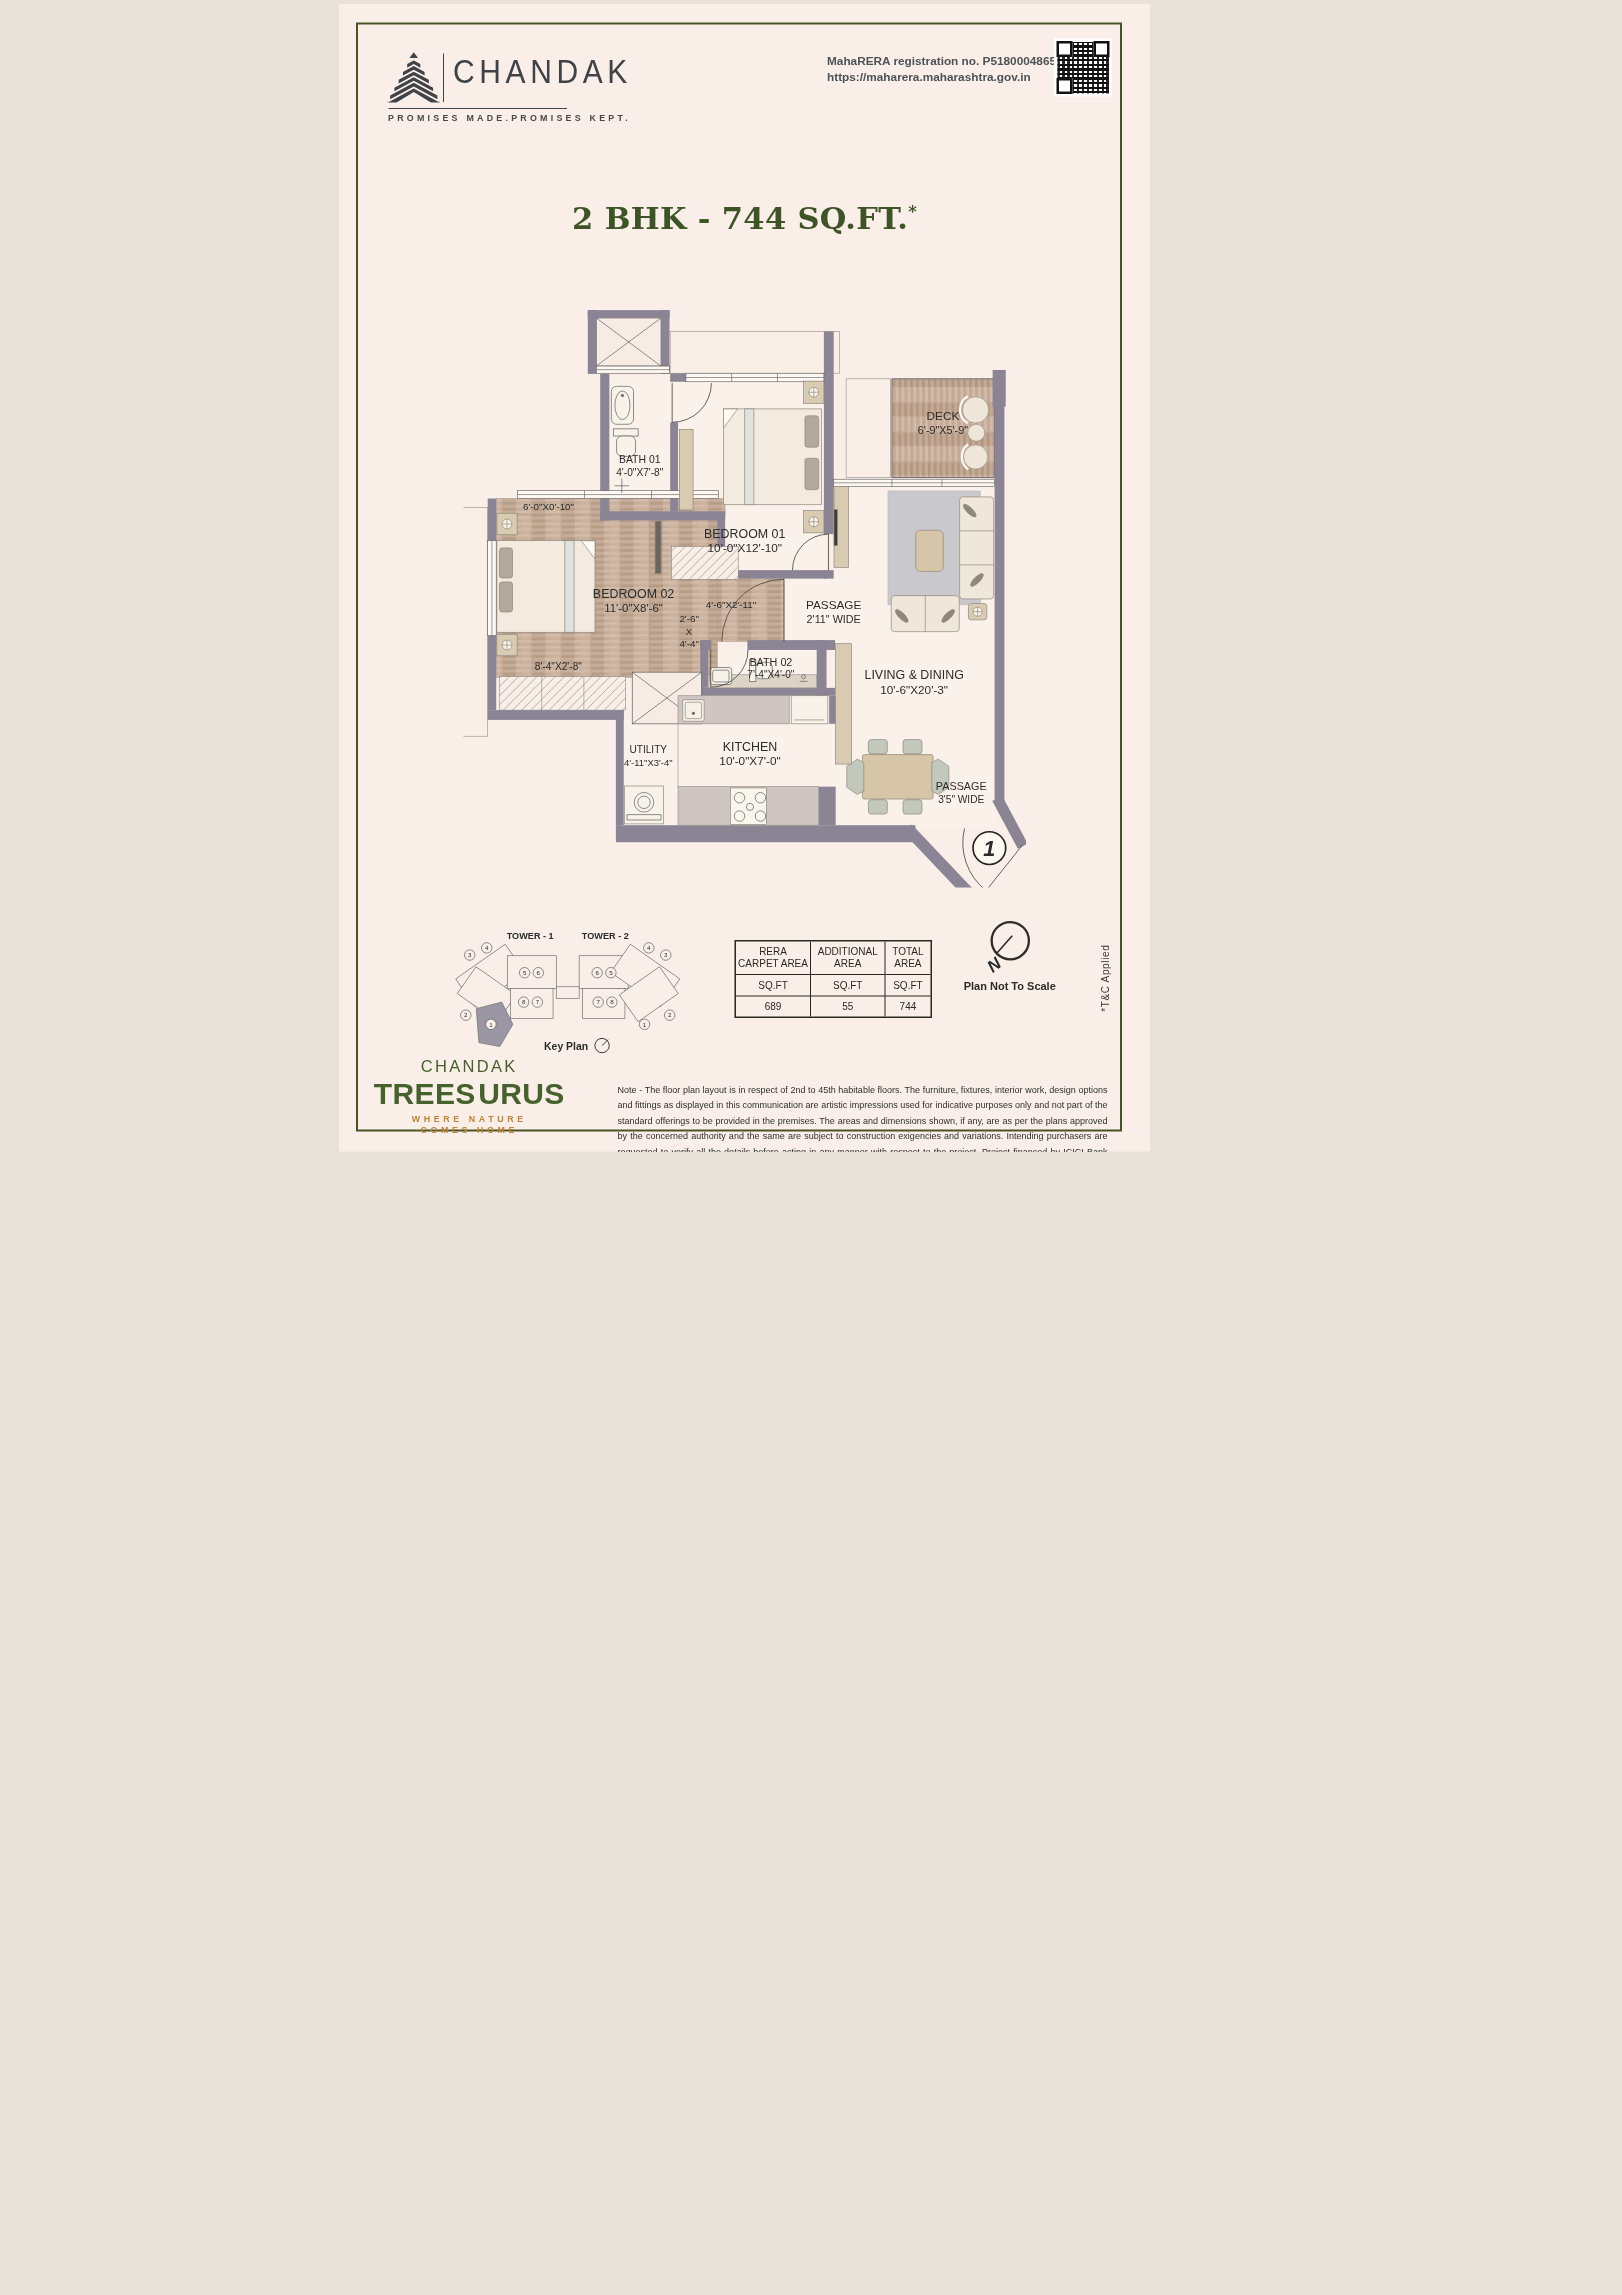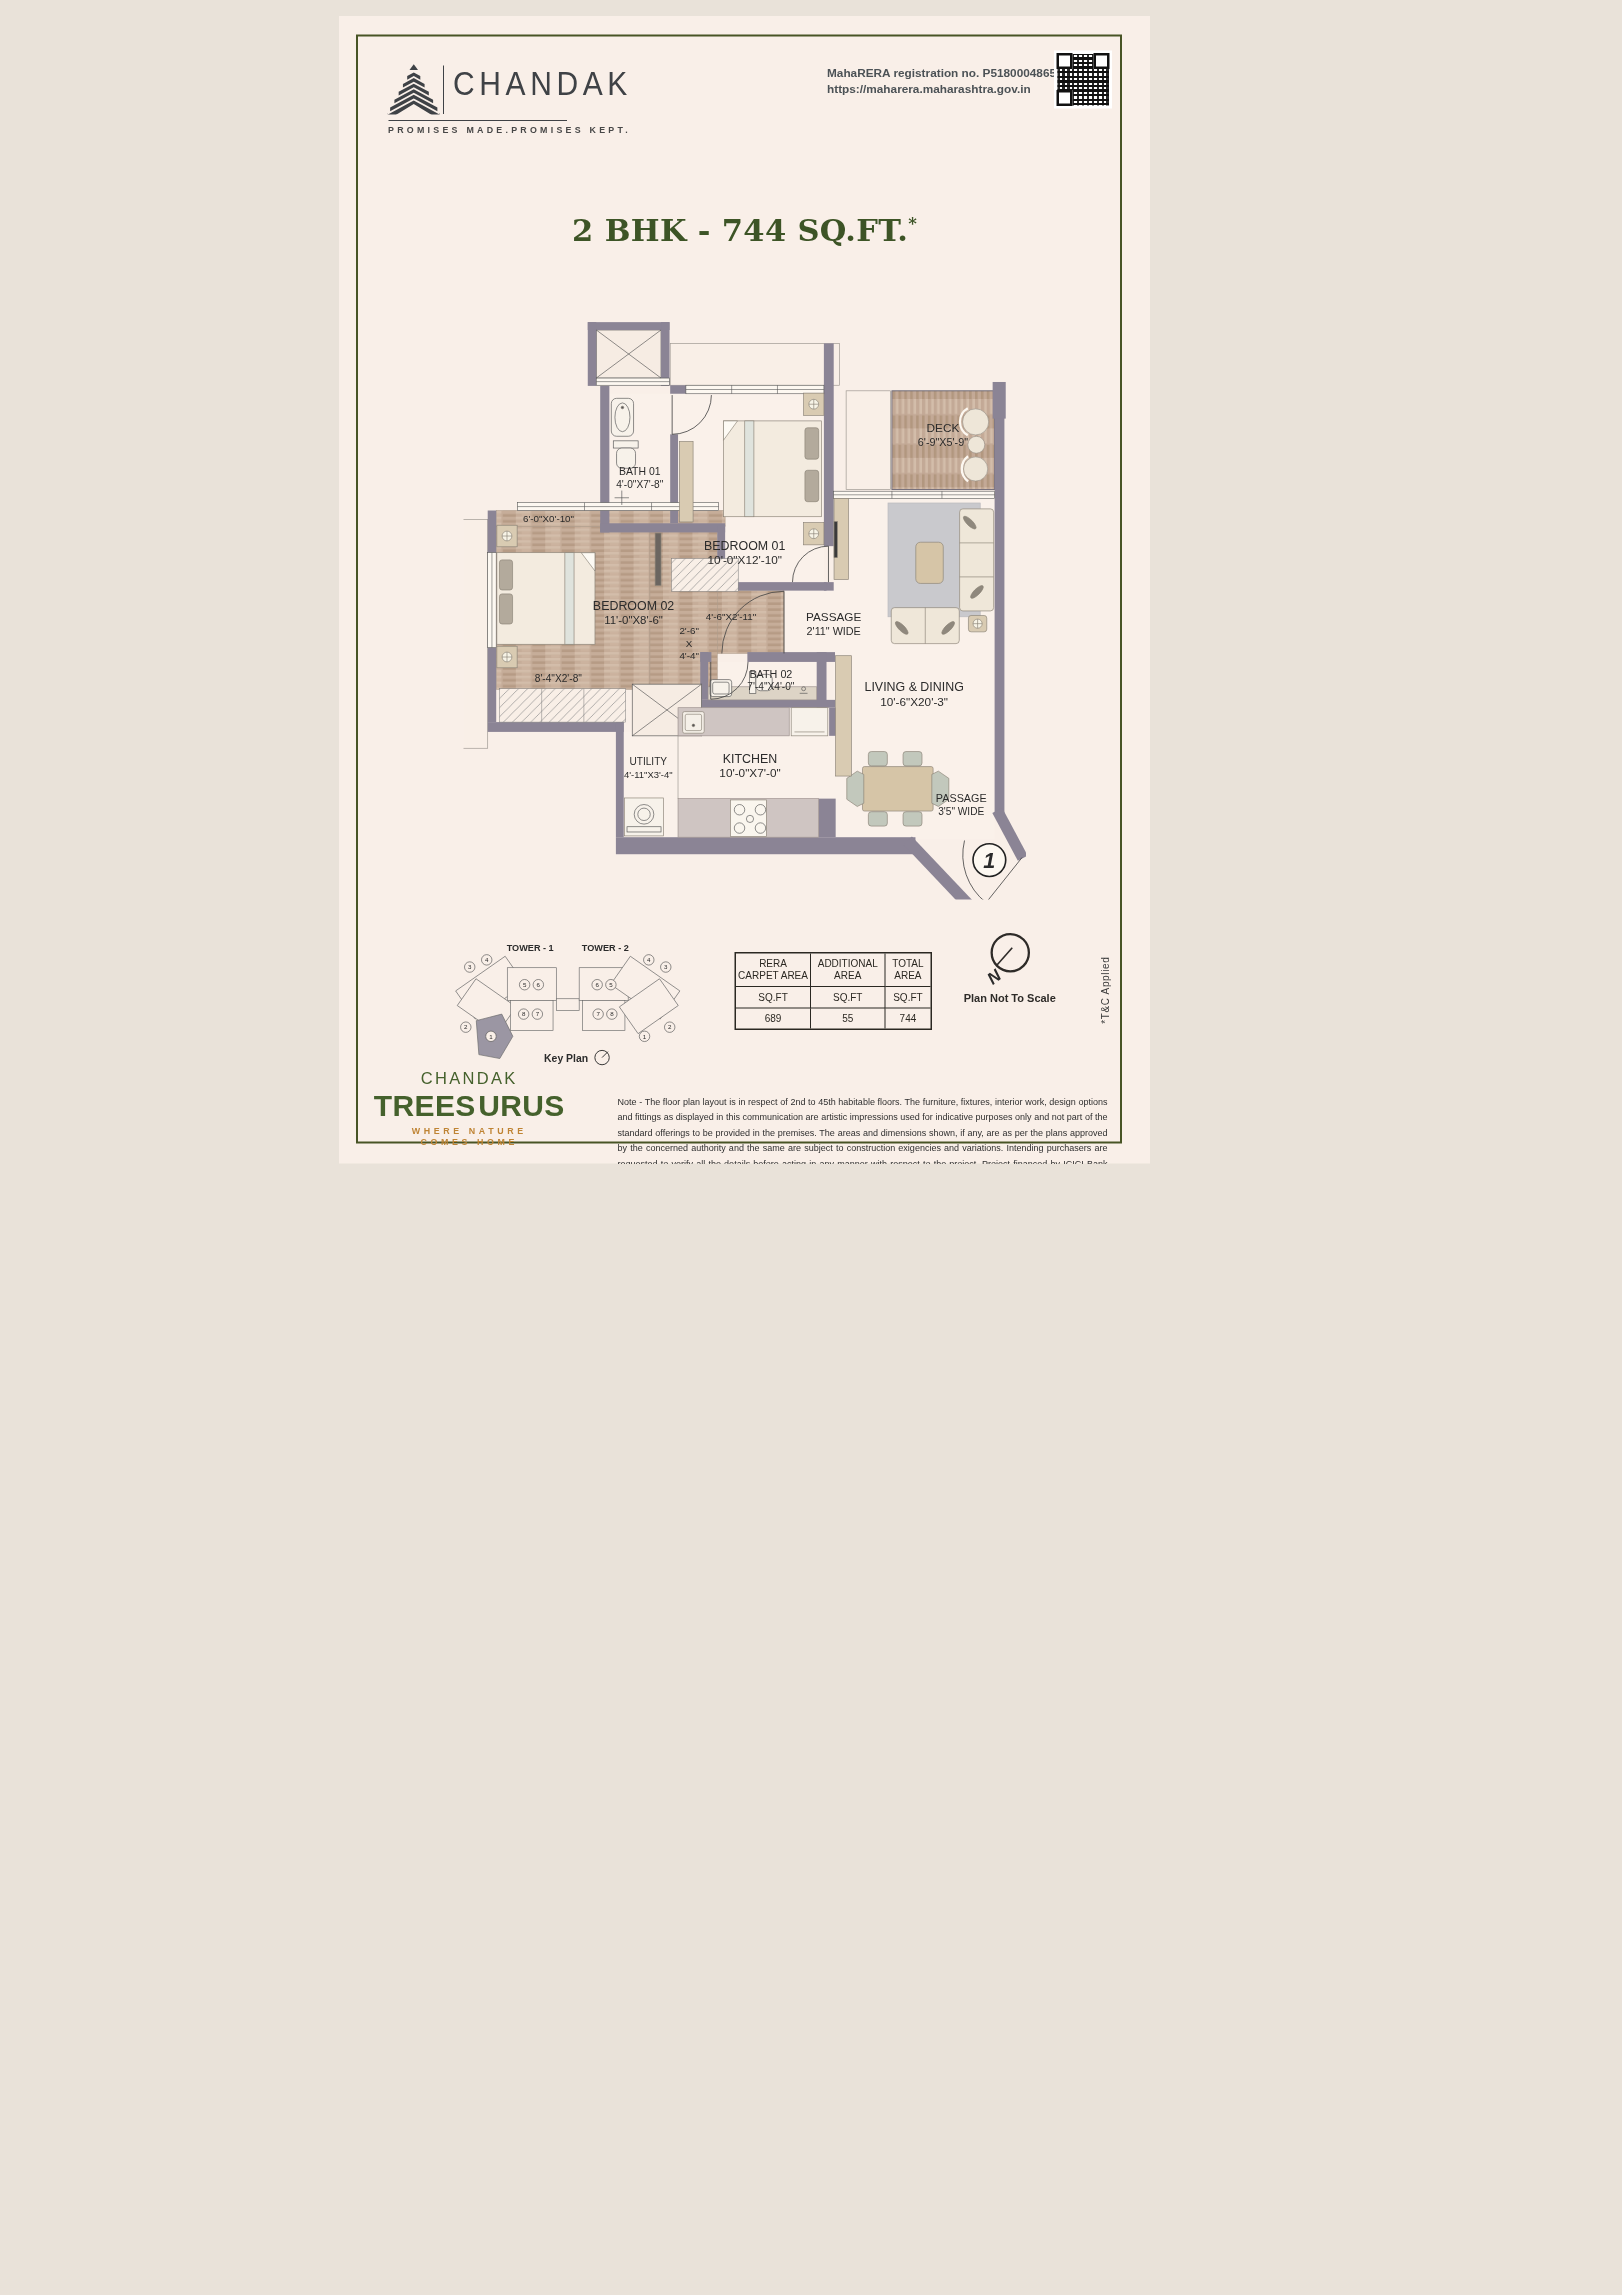--- a/index.html
+++ b/index.html
@@ -1,16 +1,16 @@
 <!DOCTYPE html>
 <html style="font-size:10.5px"><head>
 <meta charset="utf-8">
 <style>
   html,body{margin:0;padding:0;background:#e9e2d9;}
-  .stage{position:relative;width:945px;height:1148px;overflow:hidden;margin:16px auto;}
+  .stage{position:relative;width:945px;height:1148px;overflow:hidden;margin:4px auto;}
   .page{position:absolute;left:0;top:0;width:1622px;height:2295px;background:#f9efe8;
         transform:scale(.5);transform-origin:0 0;font-family:"Liberation Sans",sans-serif;}
   .abs{position:absolute;}
   .border-frame{left:34px;top:37px;width:1524px;height:2210px;border:4.6px solid #485425;}
   
   .brand-divider{left:208px;top:99px;width:2px;height:97px;background:#3f4246;}
   .brand-name{left:228px;top:96px;font-size:60px;letter-spacing:9.2px;color:#3f4246;font-weight:500;transform:scaleY(1.12);transform-origin:0 0;}
   .brand-rule{left:99px;top:208px;width:357px;height:2px;background:#3f4246;}
   .brand-tagline{left:98px;top:218px;font-size:17.7px;letter-spacing:6.5px;color:#474747;font-weight:600;}
   .rera{left:976px;top:97px;color:#4c5256;font-size:23.6px;line-height:33px;font-weight:600;}

